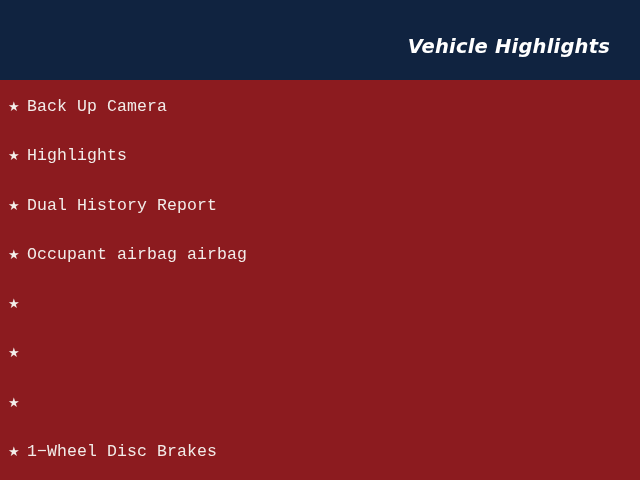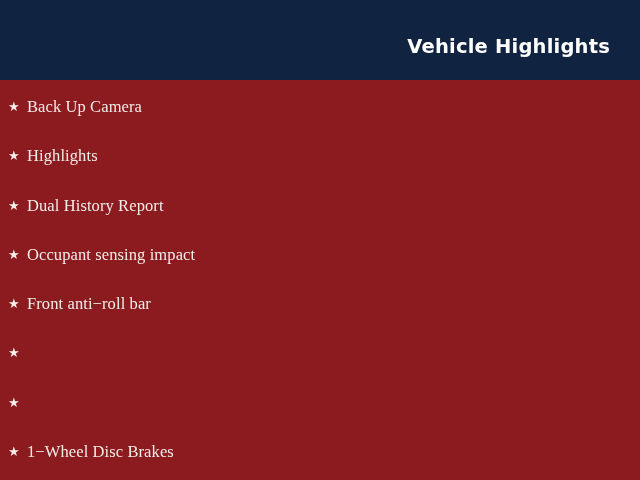--- a/index.html
+++ b/index.html
@@ -26,20 +26,21 @@
   
   .header {
     height: 80px;
     flex: 0 0 80px;
     background: #102340;
     display: flex;
     align-items: center;
     justify-content: flex-end;
     box-sizing: border-box;
     padding: 0 30px 0 0;
+    font-style: italic;
   }
   .header-title {
     color: #ffffff;
     font-family: "DejaVu Sans", sans-serif;
     font-size: 19.5px;
     font-weight: bold;
     letter-spacing: 0.2px;
     line-height: 1;
     padding-top: 14px;
     white-space: nowrap;
@@ -72,21 +73,21 @@
     flex: 0 0 auto;
     color: #f3efeb;
     font-size: 13px;
     line-height: 22px;
     width: 19px;
     display: inline-block;
   }
 
   .highlight-label {
     color: #f2ece9;
-    font-family: Liberation Serif, serif;
+    font-family: Liberation Mono, monospace;
     font-size: 16.5px;
     font-weight: normal;
     line-height: 22px;
     letter-spacing: 0.1px;
     white-space: nowrap;
   }
 </style>
 </head>
 <body>
 
@@ -109,26 +110,25 @@
         <span class="highlight-label">Highlights</span>
       </li>
 
       <li class="highlight-item">
         <span class="star-icon">★</span>
         <span class="highlight-label">Dual History Report</span>
       </li>
 
       <li class="highlight-item">
         <span class="star-icon">★</span>
-        <span class="highlight-label">Occupant sensing impact</span>
+        <span class="highlight-label">Occupant airbag airbag</span>
       </li>
 
       <li class="highlight-item">
         <span class="star-icon">★</span>
-        <span class="highlight-label">Front anti−roll bar</span>
       </li>
 
       <li class="highlight-item">
         <span class="star-icon">★</span>
       </li>
 
       <li class="highlight-item">
         <span class="star-icon">★</span>
       </li>
 

